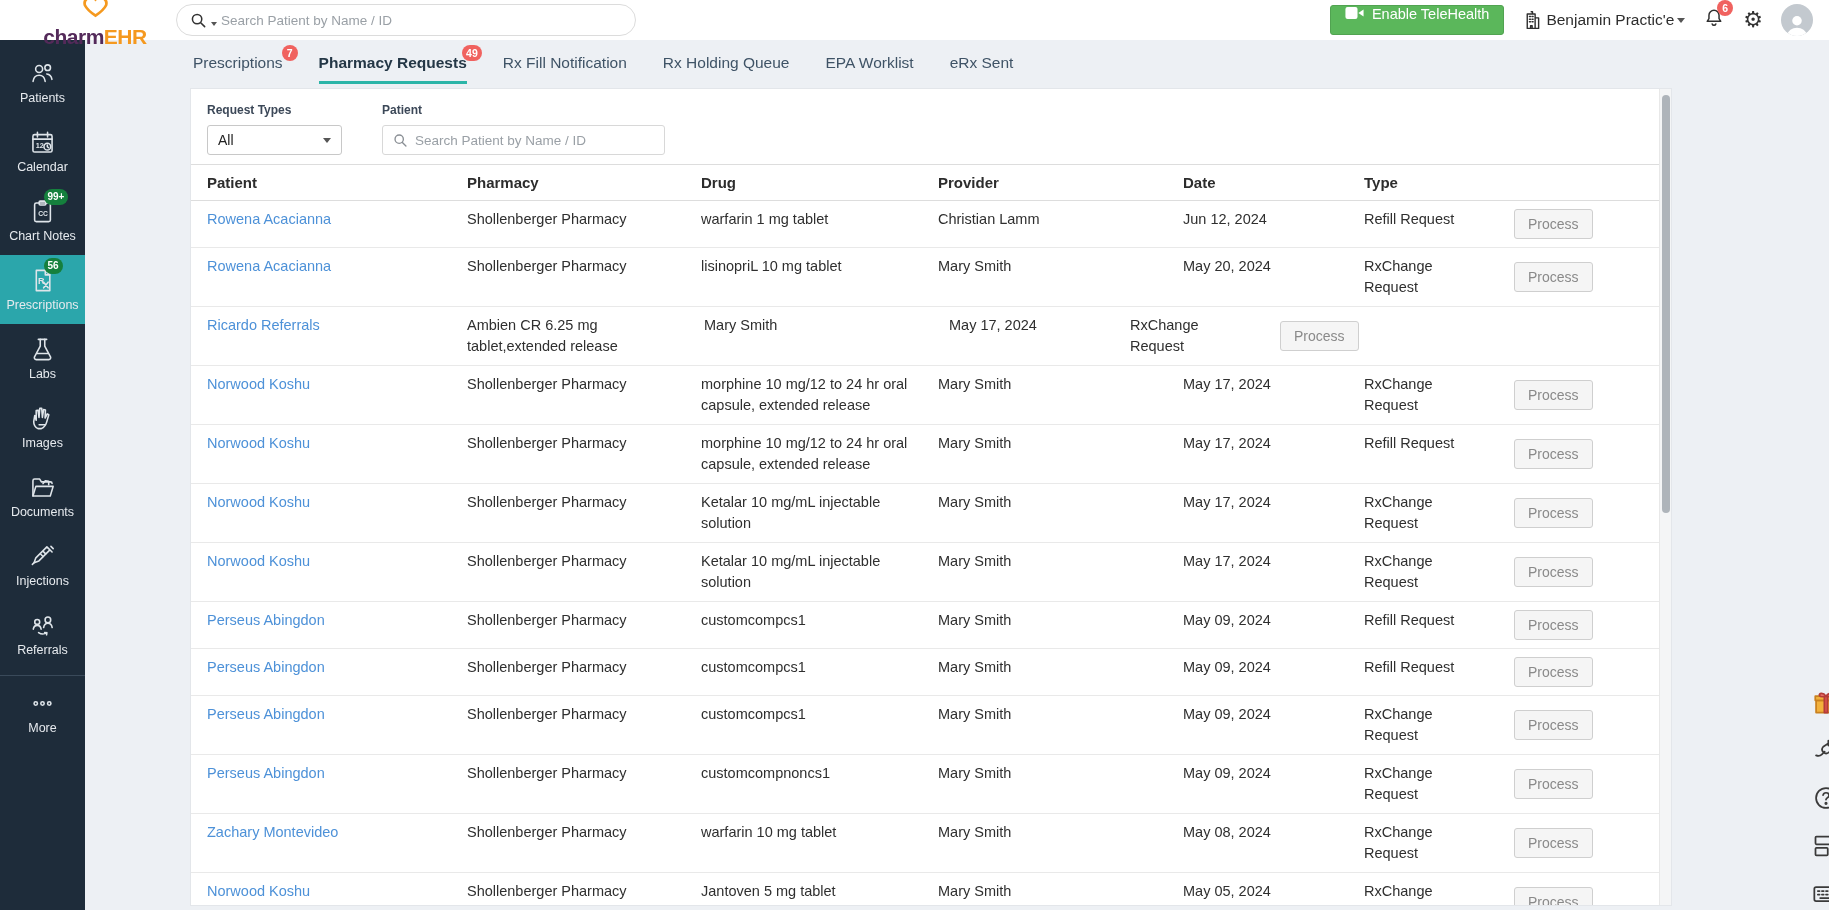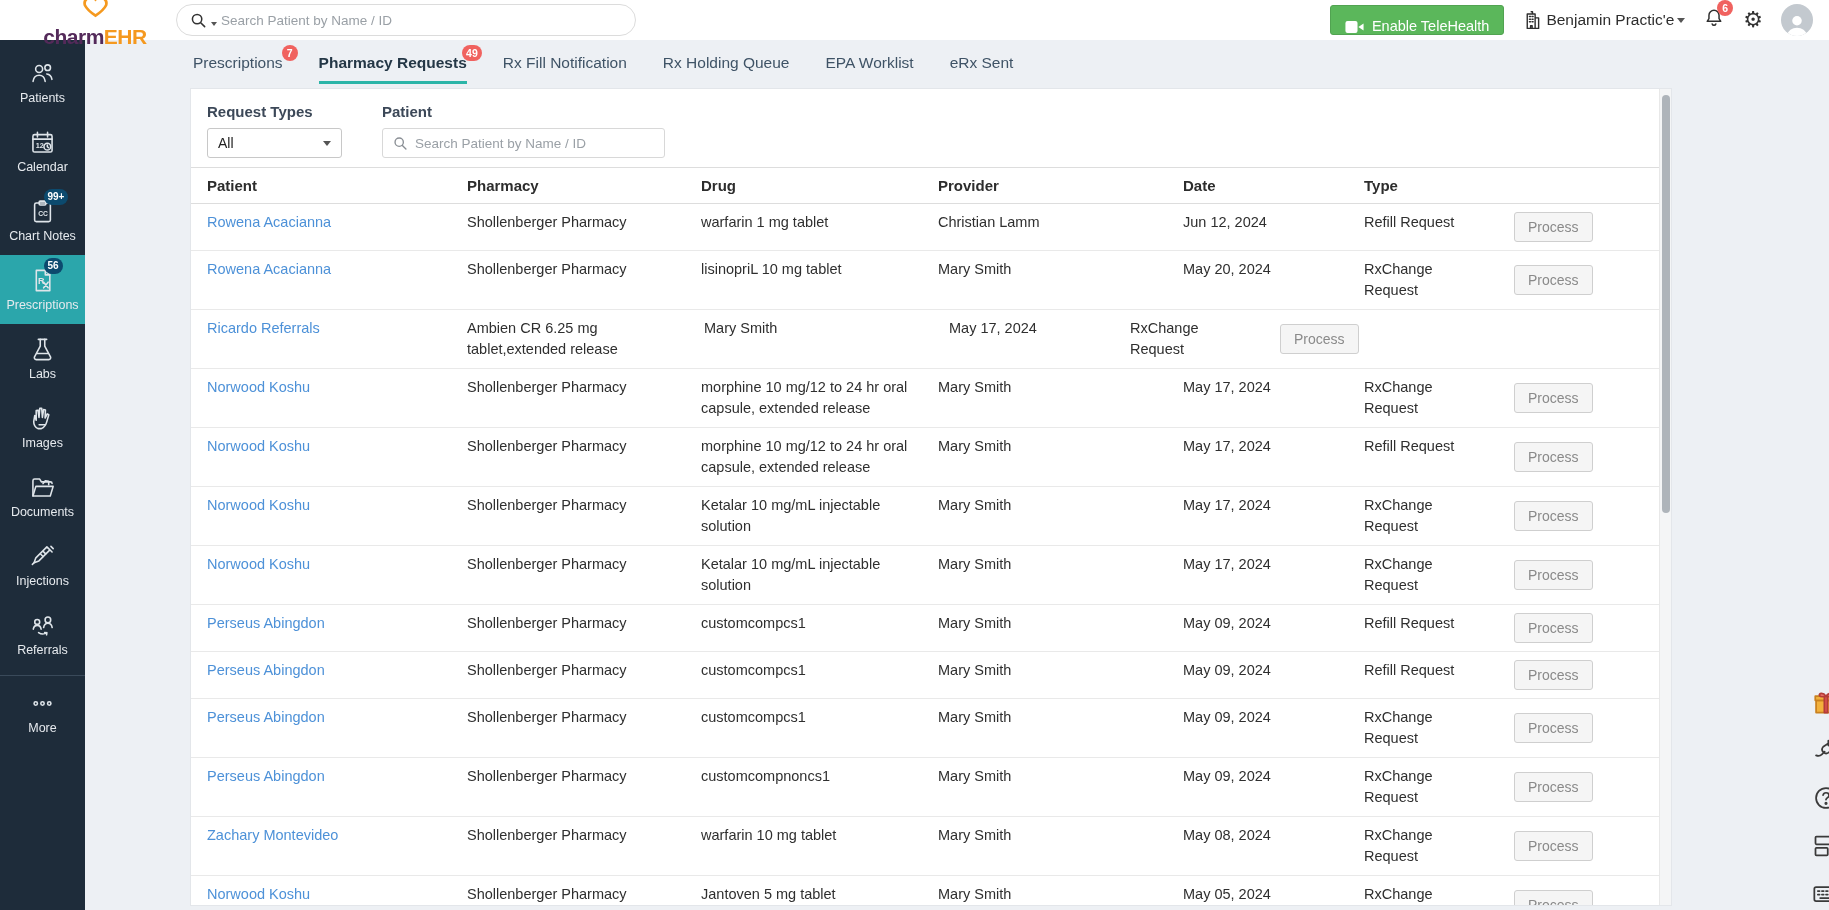--- a/index.html
+++ b/index.html
@@ -28,21 +28,21 @@
     font-family:inherit; background:transparent;
   }
   .top-search input::placeholder { color:#9aa0a6; }
   .caret-down {
     width:0; height:0; border-left:4px solid transparent; border-right:4px solid transparent;
     border-top:5px solid #555; display:inline-block;
   }
   .caret-tiny { border-left-width:3px; border-right-width:3px; border-top-width:4px; margin-top:8px; }
   .topbar-right { margin-left:auto; display:flex; align-items:center; gap:18px; padding-right:16px; }
   .btn-telehealth {
-    display:flex; align-items:flex-end; gap:8px; background:#5bb75b; color:#fff;
+    display:flex; align-items:flex-start; gap:8px; background:#5bb75b; color:#fff;
     border:1px solid #51a351; border-radius:3px; height:30px; padding:0 14px;
     font-size:14.5px; font-family:inherit; cursor:pointer;
   }
   .practice { display:flex; align-items:center; gap:3px; font-size:15.5px; color:#2d2d2d; cursor:pointer; }
   .bell-wrap { position:relative; cursor:pointer; }
   .badge-red {
     background:#f0625f; color:#fff; border-radius:9px; font-size:10.5px; font-weight:bold;
     min-width:16px; height:16px; line-height:16px; text-align:center; padding:0 4px; display:inline-block;
   }
   .bell-badge { position:absolute; top:-7px; right:-8px; }
@@ -59,39 +59,39 @@
   }
   .sb-item {
     display:flex; flex-direction:column; align-items:center; gap:5px;
     padding:11px 2px 12px; cursor:pointer; position:relative;
   }
   .sb-item.active { background:#2ba6ab; }
   .sb-icon { position:relative; width:28px; height:28px; display:flex; align-items:center; justify-content:center; }
   .sb-icon svg { stroke:#dfe5ea; fill:none; stroke-width:1.4; stroke-linecap:round; stroke-linejoin:round; }
   .sb-icon svg text { fill:#dfe5ea; stroke:none; font-family:"Liberation Sans",sans-serif; }
   .sb-label { font-size:12.5px; color:#e6eaee; text-align:center; line-height:13px; }
-  .sb-badge { position:absolute; top:-8px; left:15px; background:#0c4a6e; color:#fff;
+  .sb-badge { position:absolute; top:-8px; left:15px; background:#15803d; color:#fff;
     font-size:10px; font-weight:bold; border-radius:9px; min-width:17px; height:16px;
     line-height:16px; text-align:center; padding:0 4px; }
   .sb-divider { border-top:1px solid #3a4a5a; margin:6px 0 2px; }
 
   
   .main { position:absolute; top:40px; left:85px; width:1744px; height:870px; }
   .tabbar { display:flex; gap:36px; padding:14px 0 0 108px; height:48px; align-items:flex-start; }
   .tab { position:relative; font-size:15.5px; color:#3f5366; cursor:pointer; padding-bottom:9px; }
   .tab.active { color:#243746; font-weight:bold; border-bottom:3px solid #2cb5a8; }
   .tab-badge { position:absolute; top:-9px; right:-15px; }
 
   
   .card {
     position:absolute; left:105px; top:48px; width:1482px; height:818px;
     background:#fff; border:1px solid #e3e6ea; overflow:hidden;
   }
   .filters { display:flex; gap:40px; padding:14px 0 9px 16px; }
-  .filter-label { font-size:15px; font-weight:bold; color:#3c4858; margin-bottom:8px; }
+  .filter-label { font-size:12px; font-weight:bold; color:#3c4858; margin-bottom:8px; }
   .select {
     width:135px; height:30px; border:1px solid #c8c8c8; border-radius:3px;
     display:flex; align-items:center; justify-content:space-between;
     padding:0 10px; font-size:14px; color:#222; cursor:pointer; background:#fff;
   }
   .filter-search {
     width:283px; height:30px; border:1px solid #d8d8d8; border-radius:3px;
     display:flex; align-items:center; gap:7px; padding:0 9px; background:#fff;
   }
   .filter-search input { border:none; outline:none; flex:1; font-size:13.5px; color:#333; font-family:inherit; }

